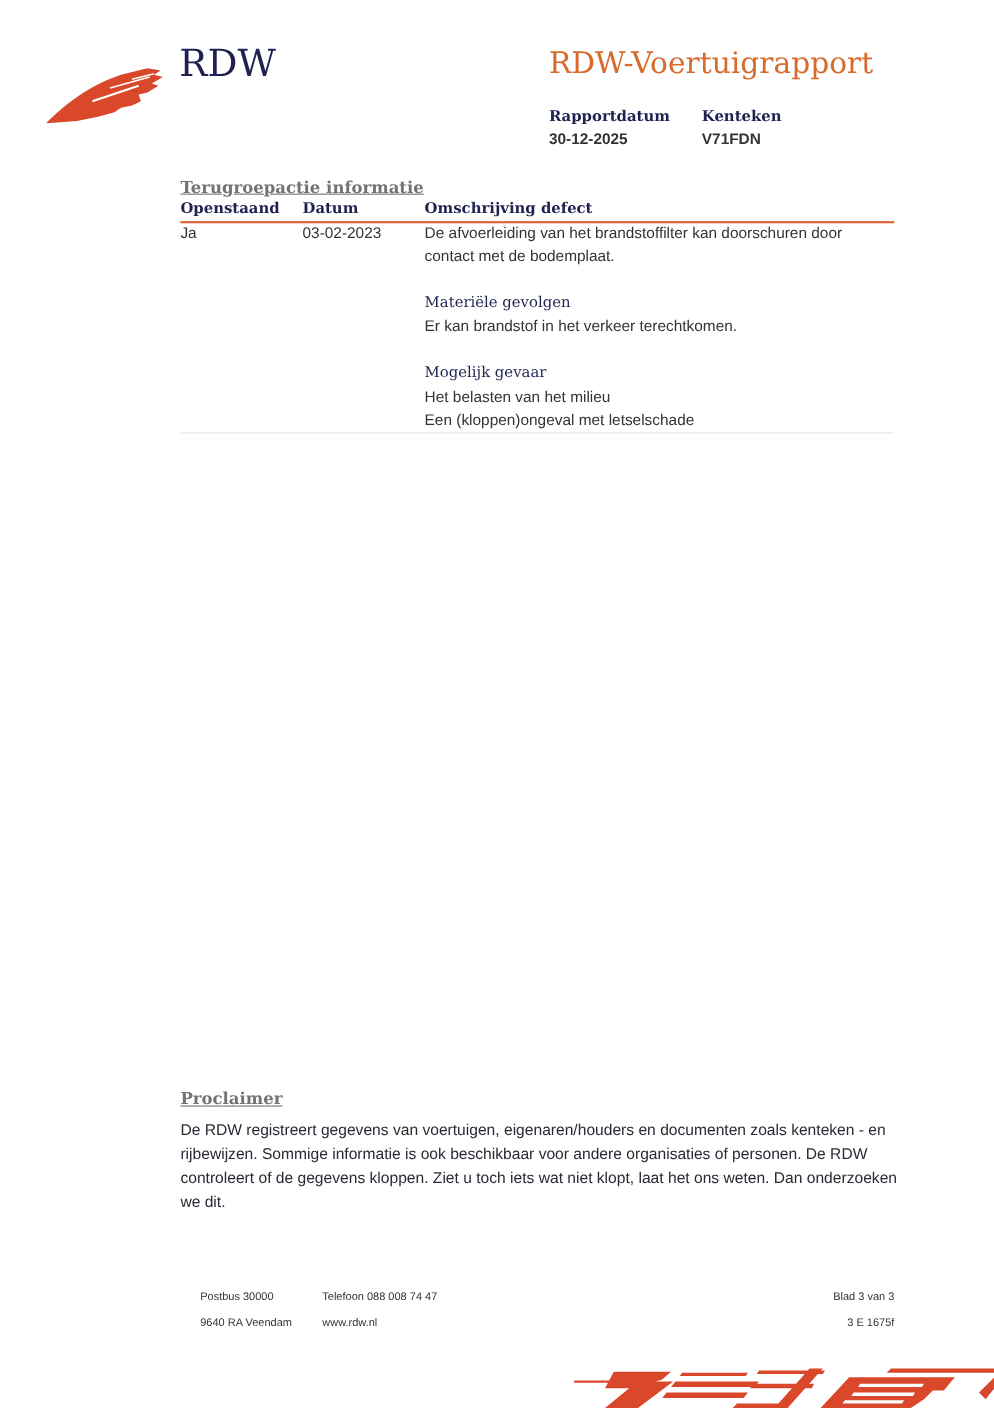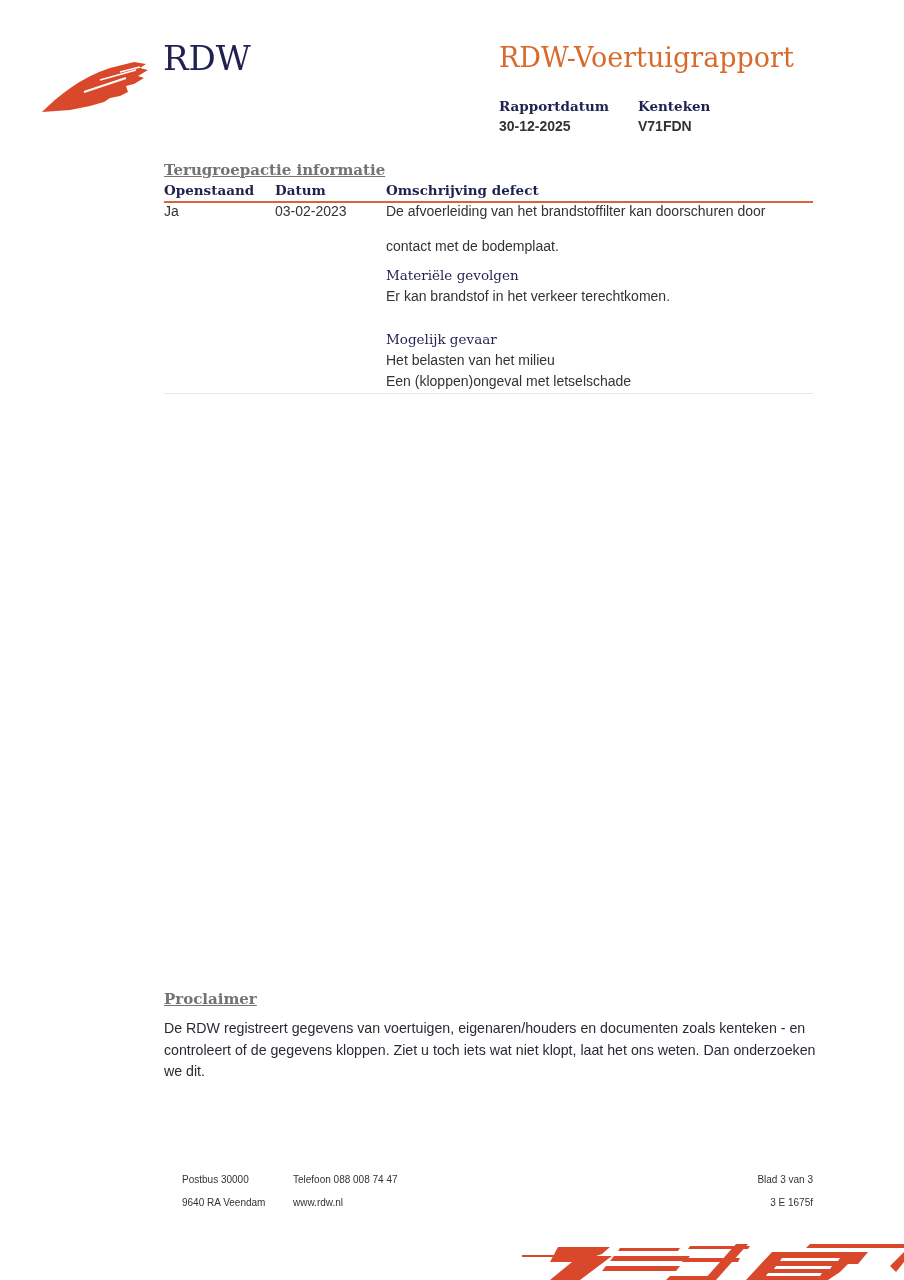--- a/index.html
+++ b/index.html
@@ -47,34 +47,35 @@
 
 <div class="abs th" style="left:164px">Openstaand</div>
 <div class="abs th" style="left:275px">Datum</div>
 <div class="abs th" style="left:386px">Omschrijving defect</div>
 <div class="abs header-rule"></div>
 
 <div>
   <div class="abs cell" style="left:164px; top:201px">Ja</div>
   <div class="abs cell" style="left:275px; top:201px">03-02-2023</div>
   <div class="abs cell" style="left:386px; top:201px">De afvoerleiding van het brandstoffilter kan doorschuren door</div>
-  <div class="abs cell" style="left:386px; top:236px">contact met de bodemplaat.</div>
+  <div class="abs cell" style="left:386px; top:222px">contact met de bodemplaat.</div>
 
   <div class="abs sub-head" style="left:386px; top:267px">Materiële gevolgen</div>
   <div class="abs cell" style="left:386px; top:286px">Er kan brandstof in het verkeer terechtkomen.</div>
 
   <div class="abs sub-head" style="left:386px; top:331px">Mogelijk gevaar</div>
   <div class="abs cell" style="left:386px; top:350px">Het belasten van het milieu</div>
   <div class="abs cell" style="left:386px; top:371px">Een (kloppen)ongeval met letselschade</div>
 </div>
 <div class="abs bottom-rule"></div>
 
 <div class="abs section-title" style="left:164px; top:990px">Proclaimer</div>
 <div class="abs para">
   <div>De RDW registreert gegevens van voertuigen, eigenaren/houders en documenten zoals kenteken - en</div>
+  <div>rijbewijzen. Sommige informatie is ook beschikbaar voor andere organisaties of personen. De RDW</div>
   <div>controleert of de gegevens kloppen. Ziet u toch iets wat niet klopt, laat het ons weten. Dan onderzoeken</div>
   <div>we dit.</div>
 </div>
 
 <div class="abs foot" style="left:164px; top:1174px">Postbus 30000</div>
 <div class="abs foot" style="left:164px; top:1197px">9640 RA Veendam</div>
 <div class="abs foot" style="left:275px; top:1174px">Telefoon 088 008 74 47</div>
 <div class="abs foot" style="left:275px; top:1197px">www.rdw.nl</div>
 <div class="abs foot" style="right:91px; top:1174px; text-align:right">Blad 3 van 3</div>
 <div class="abs foot" style="right:91px; top:1197px; text-align:left">3 E 1675f</div>

